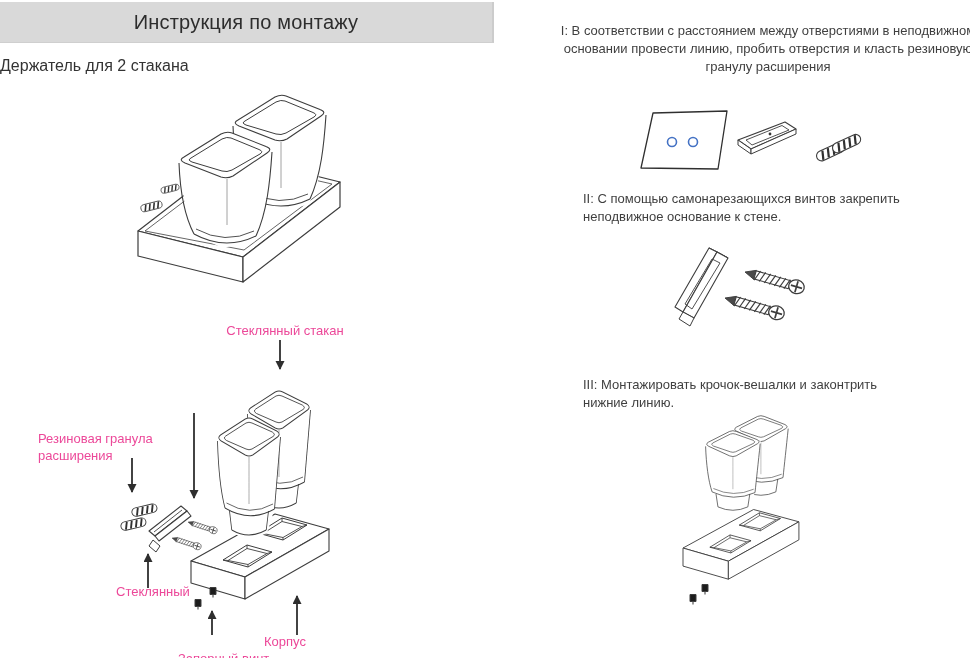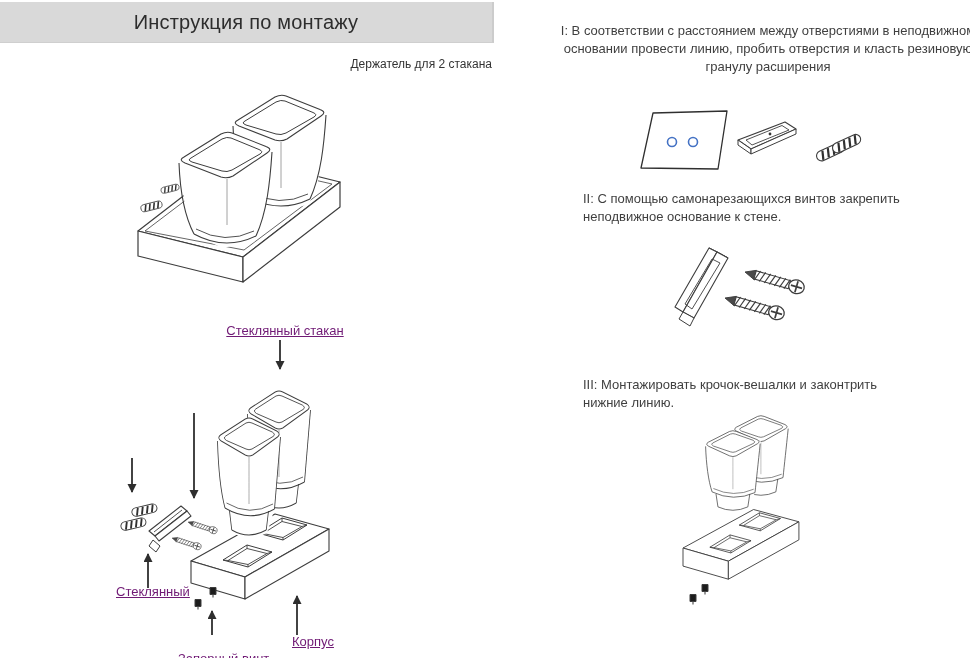--- a/index.html
+++ b/index.html
@@ -7,24 +7,24 @@
     position:relative;width:970px;height:658px;background:#ffffff;overflow:hidden;
     font-family:"Liberation Sans",sans-serif;color:#3a3a3a;padding-left:40px;
   }
   .banner{
     position:absolute;left:0;top:2px;width:492px;height:40px;background:#d9d9d9;
     border-right:2px solid #cccccc;border-bottom:1px solid #cfcfcf;
     display:flex;align-items:center;justify-content:center;
   }
   .banner .title{font-size:20px;color:#2d2d2d;letter-spacing:0.2px;}
   .subtitle{
-    position:absolute;left:0;top:57px;width:492px;text-align:right;
-    font-size:12px;color:#333;
+    position:absolute;left:0;top:57px;width:492px;text-align:left;
+    font-size:16px;color:#333;
   }
-  .lbl{position:absolute;font-size:13px;line-height:17px;color:#701a75;white-space:pre-line;text-decoration:underline;}
+  .lbl{position:absolute;font-size:13px;line-height:17px;color:#ec4899;white-space:pre-line;}
   .center{text-align:center;}
   .step{position:absolute;font-size:13px;line-height:18px;color:#3f3f3f;white-space:pre-line;}
   .abs{position:absolute;}
   svg{display:block;}
 </style>
 </head>
 <body>
 
 <div class="page">
 
@@ -141,23 +141,25 @@
         <use href="#screw" transform="translate(152,216) rotate(18) scale(0.52)"></use>
 
         <use href="#locknut" transform="translate(193,269)"></use>
         <use href="#locknut" transform="translate(178,281)"></use>
 
         <use href="#cupstep" transform="translate(226,60) scale(0.75,1)"></use>
         <use href="#cupstep" transform="translate(196,87) scale(0.75,1)"></use>
       </g>
     </svg>
     <div class="lbl center" style="left:180px;top:0;width:170px">Стеклянный стакан</div>
+    <div class="lbl" style="left:18px;top:108px;width:140px">Резиновая гранула
+расширения</div>
     <div class="lbl" style="left:96px;top:261px;width:100px">Стеклянный</div>
     <div class="lbl" style="left:158px;top:328px;width:120px">Запорный винт</div>
-    <div class="lbl" style="left:272px;top:311px;width:70px">Корпус</div>
+    <div class="lbl" style="left:244px;top:311px;width:70px">Корпус</div>
   </div>
 
   <p class="step center" style="left:553px;top:22px;width:430px;margin:0">I: В соответствии с расстоянием между отверстиями в неподвижном
 основании провести линию, пробить отверстия и класть резиновую
 гранулу расширения</p>
 
   <svg class="abs" style="left:630px;top:98px" width="300" height="90" viewBox="0 0 300 90">
     <g stroke="#2f2f2f" fill="none" stroke-linejoin="round">
 
       <path d="M23,15 L97,13 L88,71 L11,70 Z" fill="#ffffff" stroke-width="1.3"></path>

